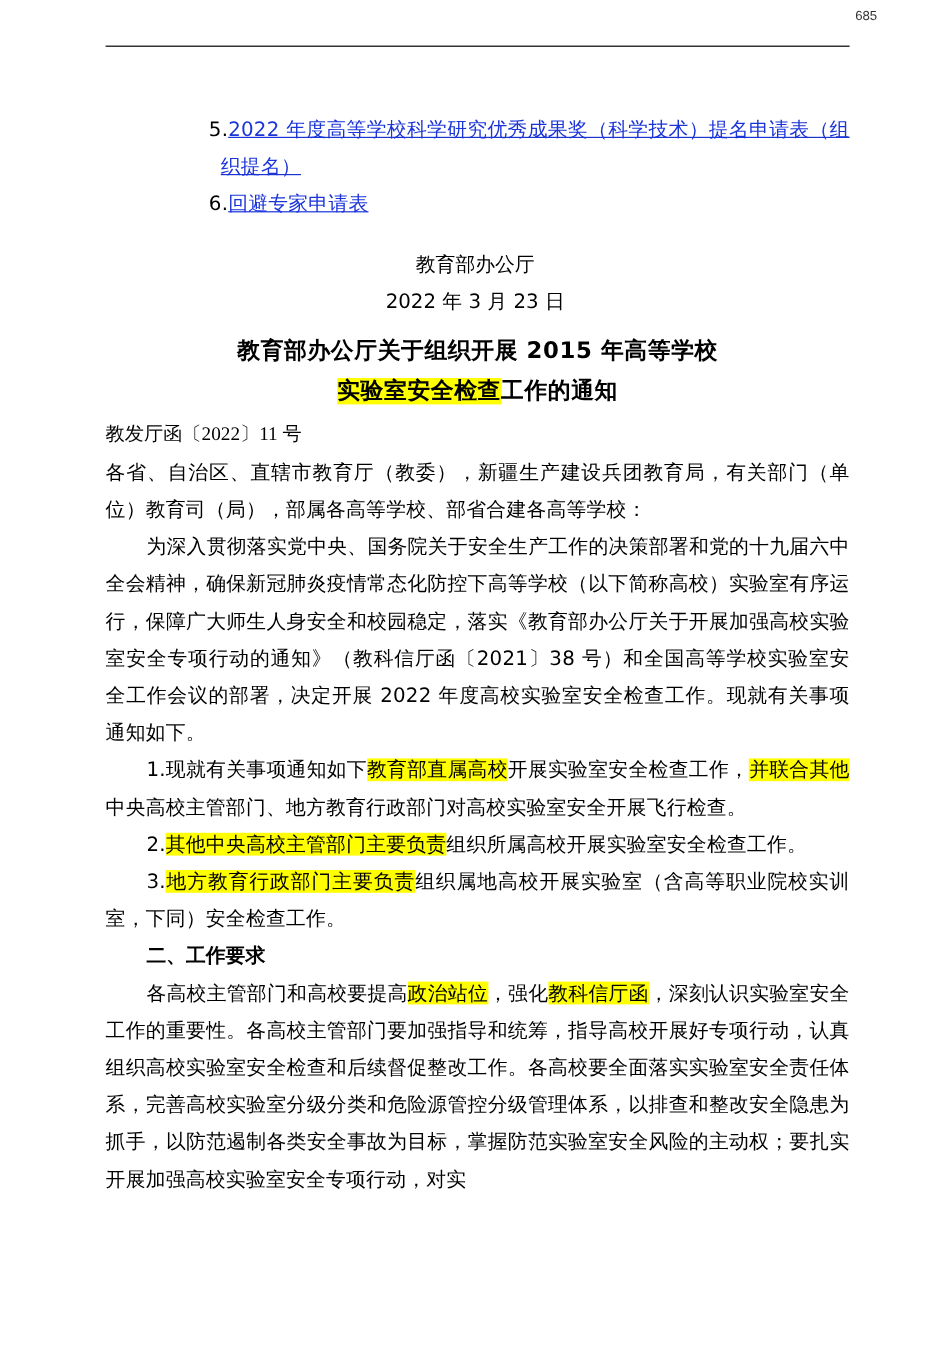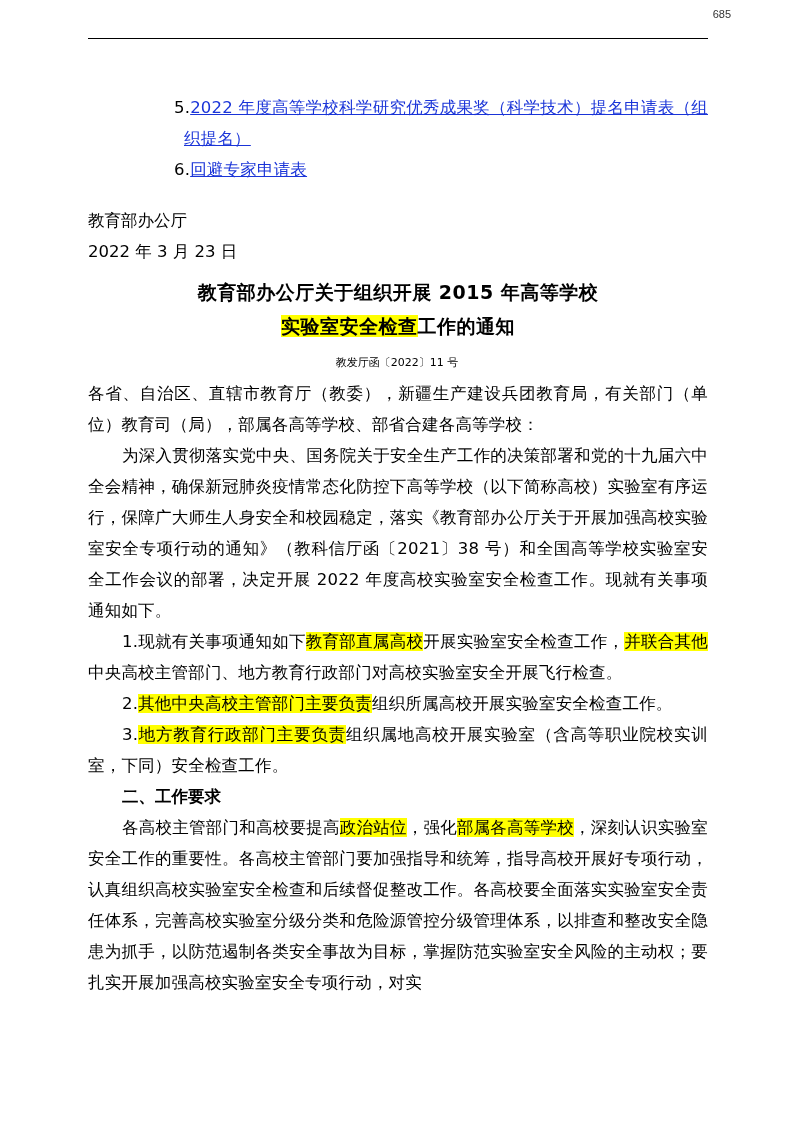--- a/index.html
+++ b/index.html
@@ -54,40 +54,41 @@
     text-indent: 34px;
   }
   .indent-list {
     padding-left: 96px;
   }
   .link {
     color: #1a34d8;
     text-decoration: underline;
   }
   .sign-right {
-    text-align: left;
+    text-align: center;
     font-size: 16.5px;
     line-height: 31px;
     margin: 0;
     padding-right: 4px;
   }
   .doc-title {
     text-align: center;
     font-weight: bold;
     font-size: 19px;
     line-height: 34px;
     margin: 0;
     letter-spacing: 0.5px;
   }
   .doc-num {
-    text-align: center;
-    font-size: 11px;
+    text-align: left;
+    font-size: 16px;
     line-height: 31px;
     margin: 0;
     padding-right: 2px;
+    font-family: Liberation Serif, serif;
   }
   .hl {
     background: #ffff00;
     margin-top: 17px;
   }
   .section-head {
     font-weight: bold;
     font-size: 16.5px;
     line-height: 31px;
     margin: 0;
@@ -135,16 +136,16 @@
 
 
     <p class="para indent2"><span>1.</span><span>现就有关事项通知如下</span><span class="hl">教育部直属高校</span><span>开展实验室安全检查工作，</span><span class="hl">并联合其他</span><span>中央高校主管部门、地方教育行政部门对高校实验室安全开展飞行检查。</span></p>
 
     <p class="para indent2"><span>2.</span><span class="hl">其他中央高校主管部门主要负责</span><span>组织所属高校开展实验室安全检查工作。</span></p>
 
     <p class="para indent2"><span>3.</span><span class="hl">地方教育行政部门主要负责</span><span>组织属地高校开展实验室（含高等职业院校实训室，下同）安全检查工作。</span></p>
 
     <p class="section-head">二、工作要求</p>
 
-    <p class="para indent2"><span>各高校主管部门和高校要提高</span><span class="hl">政治站位</span><span>，强化</span><span class="hl">部属各高等学校</span><span>，深刻认识实验室安全工作的重要性。各高校主管部门要加强指导和统筹，指导高校开展好专项行动，认真组织高校实验室安全检查和后续督促整改工作。各高校要全面落实实验室安全责任体系，完善高校实验室分级分类和危险源管控分级管理体系，以排查和整改安全隐患为抓手，以防范遏制各类安全事故为目标，掌握防范实验室安全风险的主动权；要扎实开展加强高校实验室安全专项行动，对实</span></p>
+    <p class="para indent2"><span>各高校主管部门和高校要提高</span><span class="hl">政治站位</span><span>，强化</span><span class="hl">教科信厅函</span><span>，深刻认识实验室安全工作的重要性。各高校主管部门要加强指导和统筹，指导高校开展好专项行动，认真组织高校实验室安全检查和后续督促整改工作。各高校要全面落实实验室安全责任体系，完善高校实验室分级分类和危险源管控分级管理体系，以排查和整改安全隐患为抓手，以防范遏制各类安全事故为目标，掌握防范实验室安全风险的主动权；要扎实开展加强高校实验室安全专项行动，对实</span></p>
 
   </div>
 </div>
 
 </body></html>

